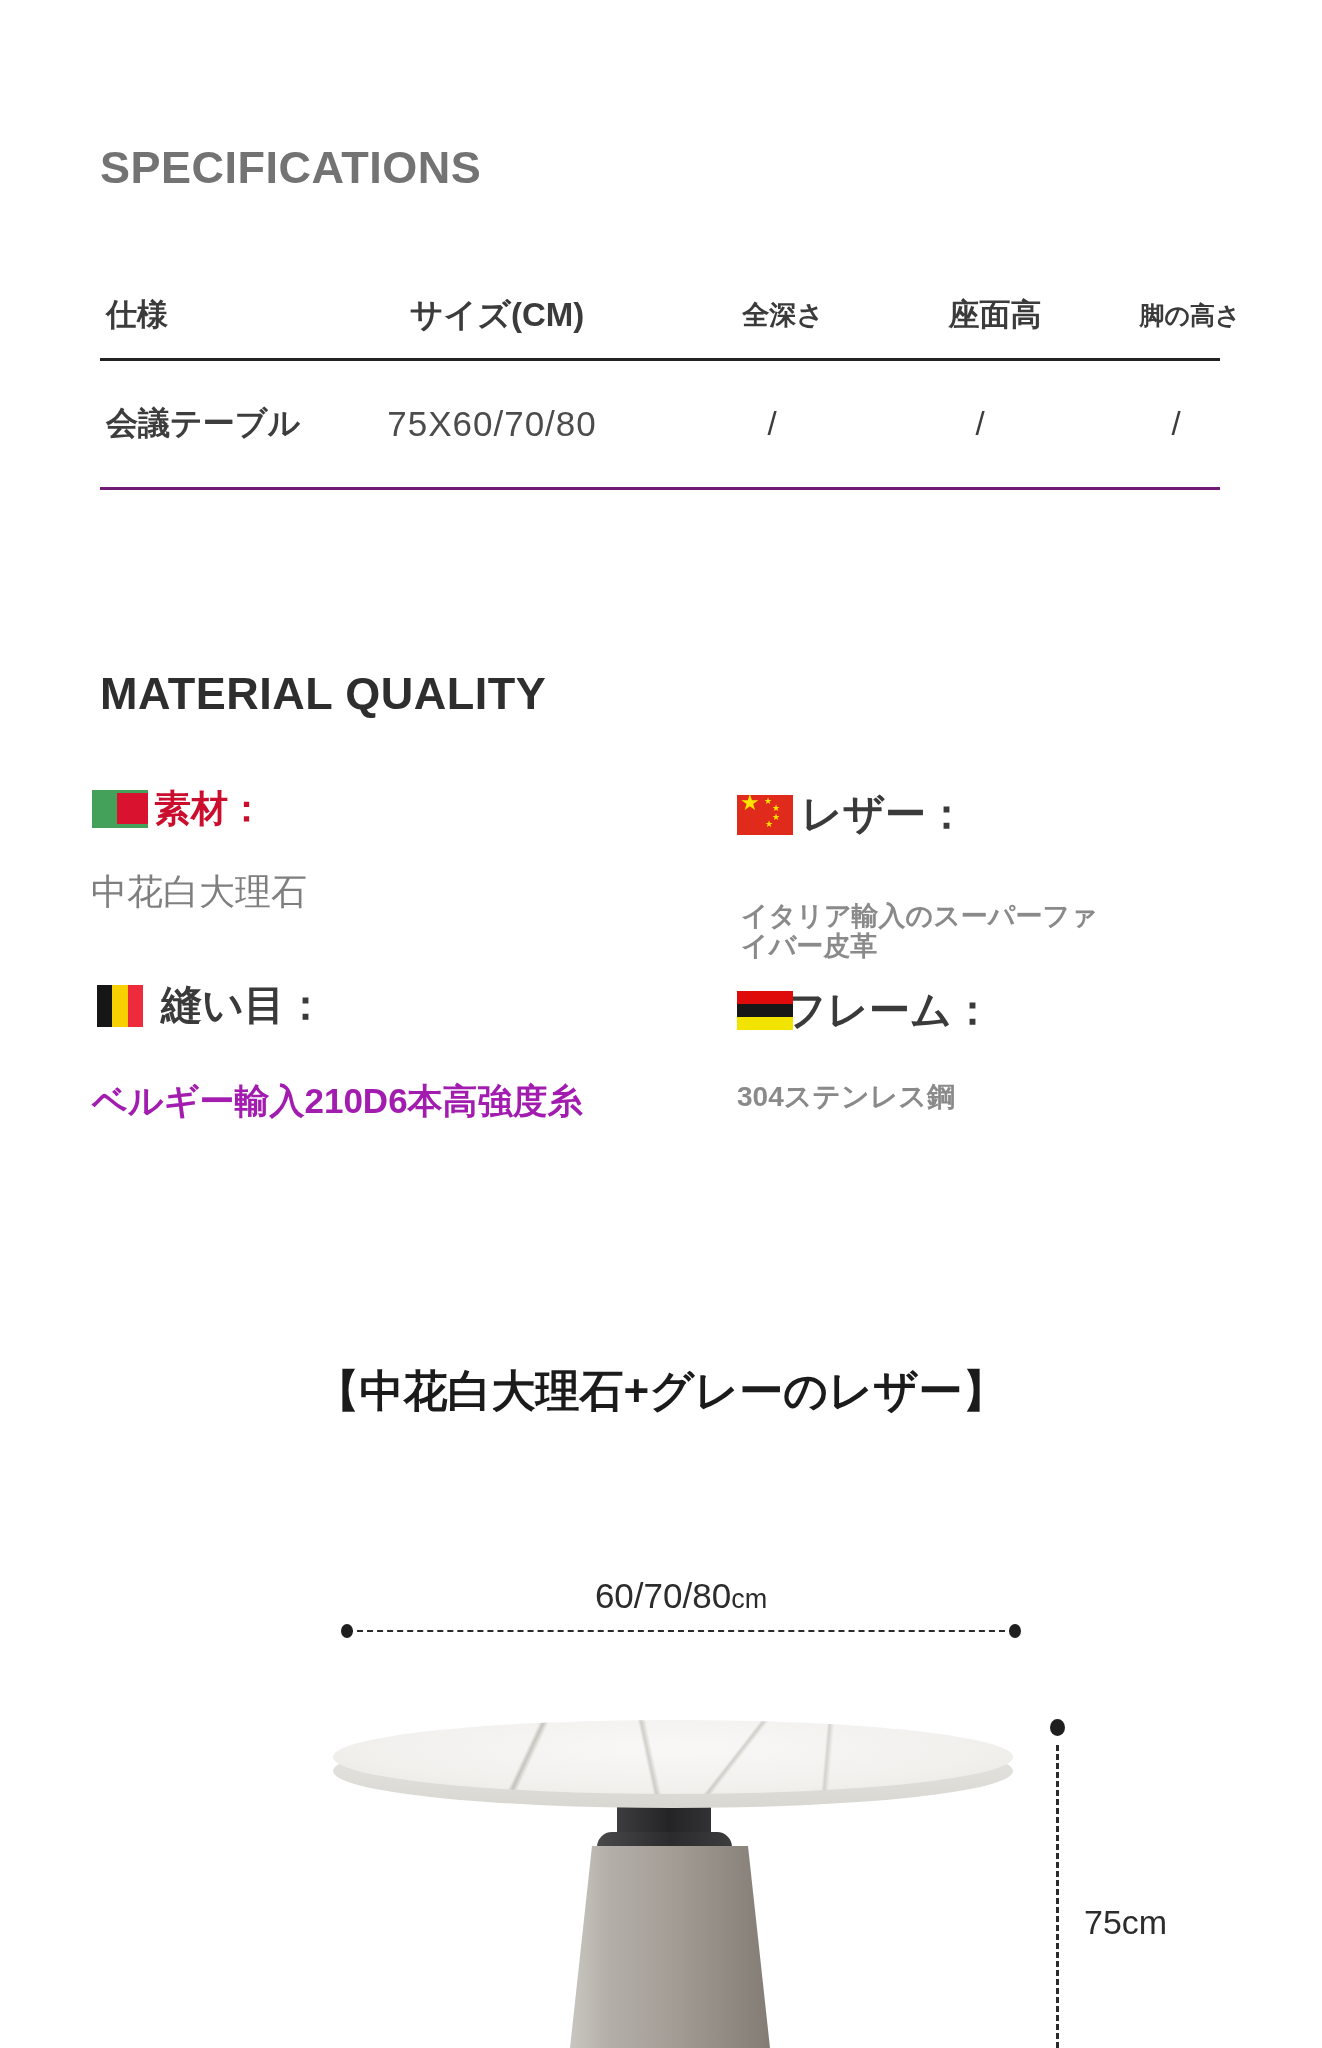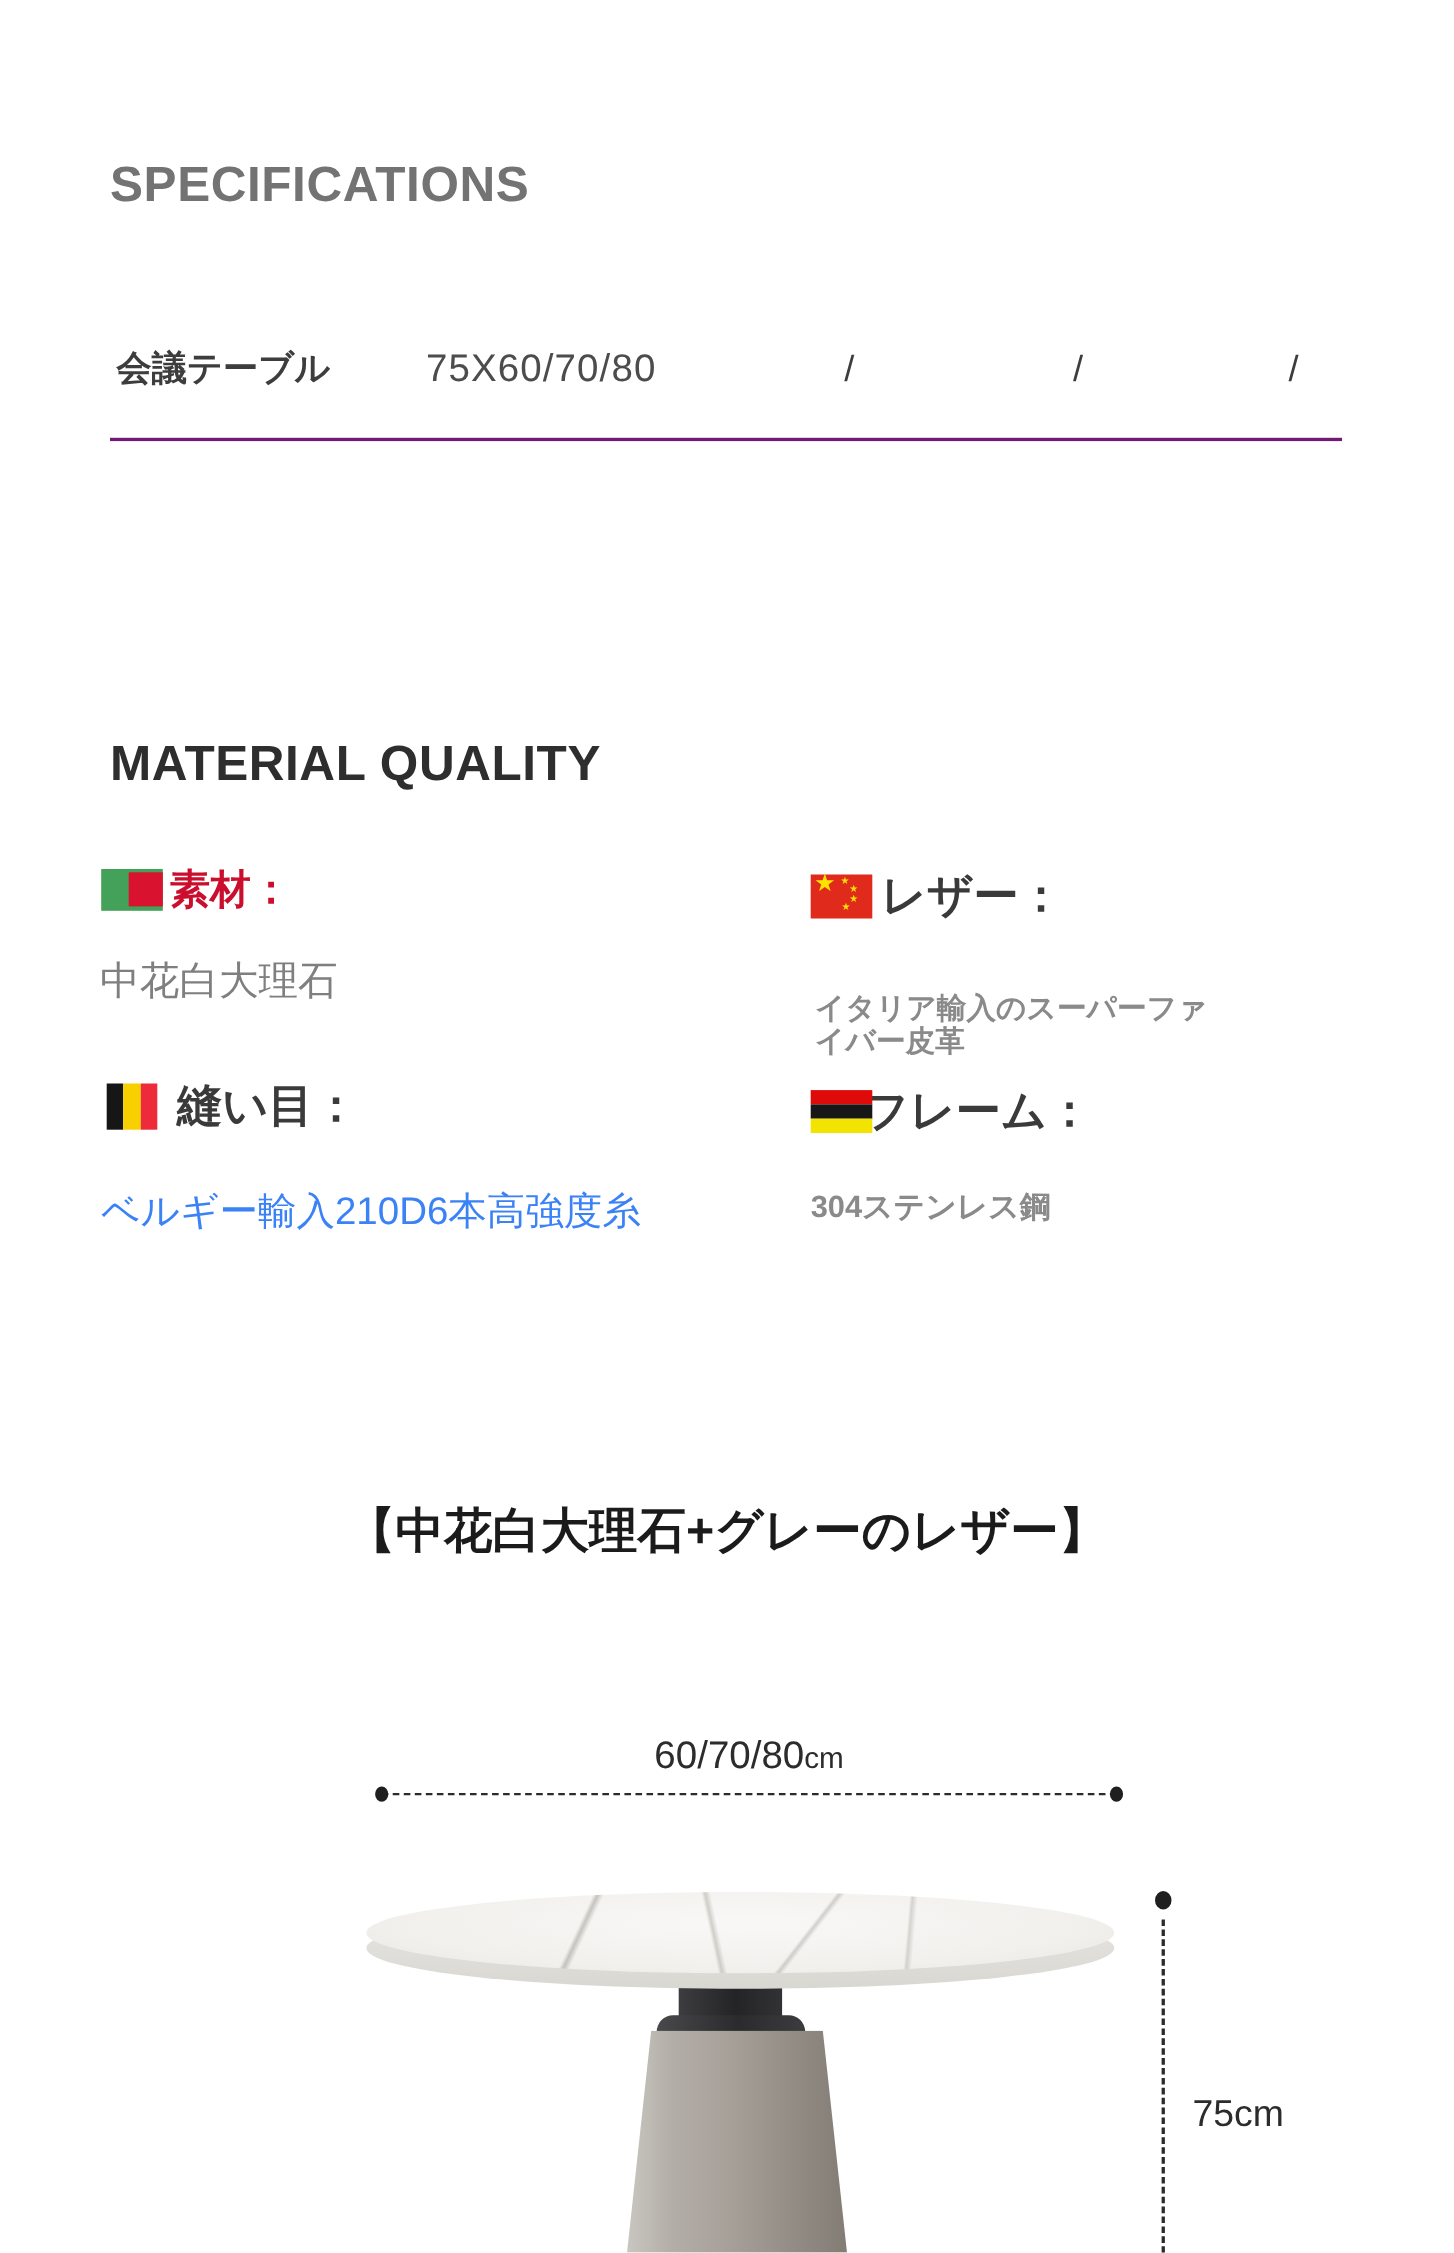--- a/index.html
+++ b/index.html
@@ -32,21 +32,21 @@
   .m-label{display:flex;align-items:center;}
   .m1l{left:92px;top:784px;gap:6px;}
   .m2l{left:737px;top:787px;gap:8px;}
   .m3l{left:97px;top:978px;gap:18px;}
   .m4l{left:737px;top:983px;gap:0;}
   .lbl-red{font-size:37px;font-weight:800;color:#cb0e2d;}
   .lbl-dark{font-size:41px;font-weight:700;color:#3a3a3a;}
   .m4l .lbl-dark{margin-left:-8px;}
   .m1v{left:91px;top:868px;font-size:36px;font-weight:400;color:#7f7f7f;}
   .m2v{left:741px;top:872px;font-size:27px;font-weight:700;color:#8a8a8a;line-height:30px;white-space:pre-line;margin-top:29px;}
-  .m3v{left:92px;top:1078px;font-size:35px;font-weight:400;color:#3b82f6;}
+  .m3v{left:92px;top:1078px;font-size:35px;font-weight:700;color:#a21caf;}
   .m4v{left:737px;top:1078px;font-size:28px;font-weight:700;color:#8a8a8a;}
 
   
   .flag{position:relative;flex:none;display:block;}
   .flag-portugal{width:56px;height:38px;background:#43a159;}
   .flag-portugal::after{content:"";position:absolute;left:25px;top:3px;width:31px;height:31px;background:#d8122f;}
   .flag-china{width:56px;height:40px;background:#e02a1b;}
   .flag-china .star-big{position:absolute;left:3px;top:-3px;font-size:22px;color:#fce300;line-height:1;}
   .flag-china .s1{left:27px;top:2px;} .flag-china .s2{left:35px;top:9px;}
   .flag-china .s3{left:35px;top:18px;} .flag-china .s4{left:28px;top:25px;}
@@ -86,20 +86,27 @@
   .dim-h-dot{left:1050px;top:1719px;width:15px;height:17px;border-radius:50%;background:#1f1f1f;}
   .dim-h-line{left:1056px;top:1745px;height:303px;width:0;border-left:3px dashed #2b2b2b;}
   .dim-h-label{left:1084px;top:1903px;font-size:34px;color:#2c2c2c;}
 </style>
 </head>
 <body>
 
 <div class="abs spec-title">SPECIFICATIONS</div>
 
 <div class="abs spec-table">
+  <div class="spec-head">
+    <span class="cell lft h1">仕様</span>
+    <span class="cell p2 h2">サイズ(CM)</span>
+    <span class="cell p3 h3">全深さ</span>
+    <span class="cell p4 h4">座面高</span>
+    <span class="cell p5 h5">脚の高さ</span>
+  </div>
   <div class="spec-row">
     <span class="cell lft r1">会議テーブル</span>
     <span class="cell q2 r2">75X60/70/80</span>
     <span class="cell q3 slash">/</span>
     <span class="cell q4 slash">/</span>
     <span class="cell q5 slash">/</span>
   </div>
 </div>
 
 <div class="abs mq-title">MATERIAL QUALITY</div>

